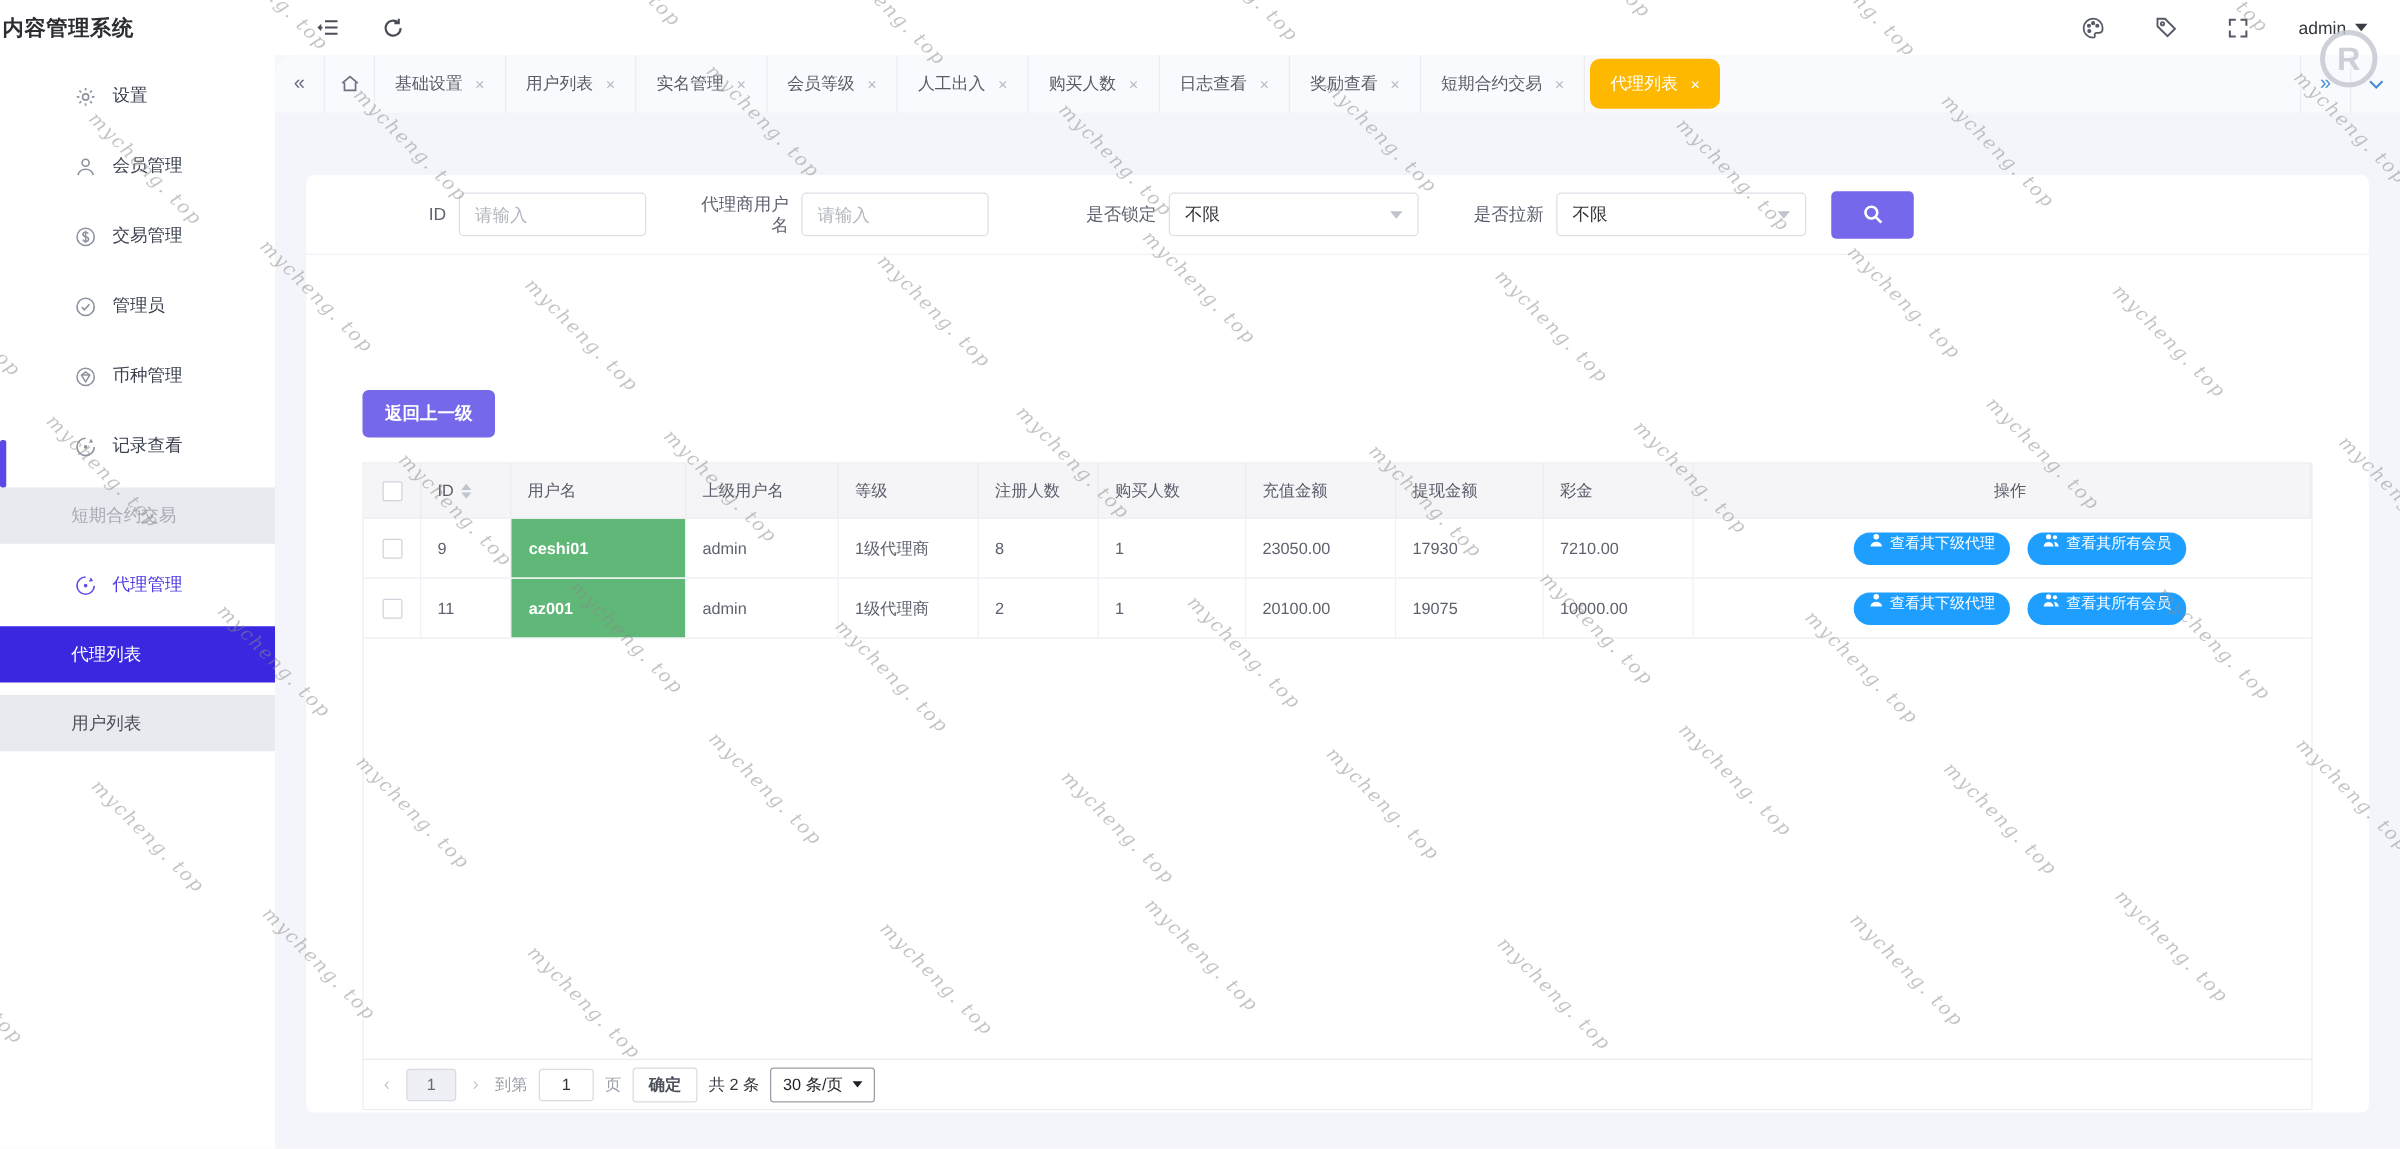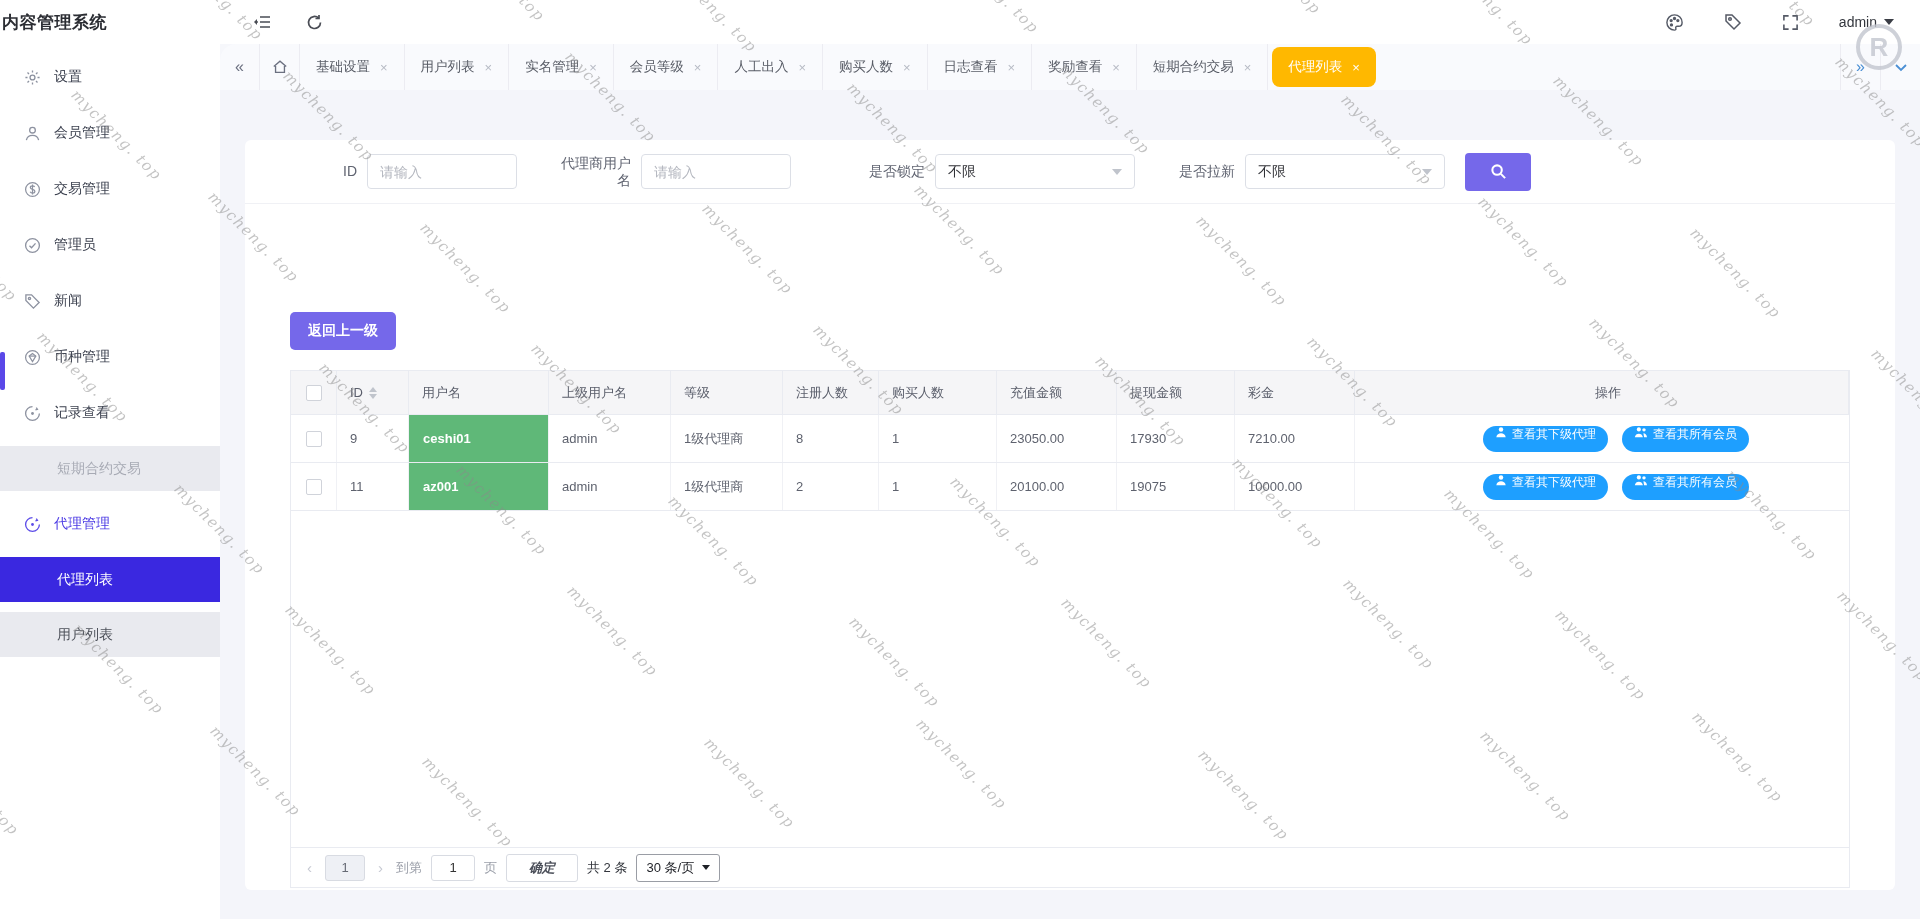--- a/index.html
+++ b/index.html
@@ -14,21 +14,21 @@
   .header { position:absolute; top:0; left:0; width:1920px; height:44px; background:#fff; display:flex; align-items:center; z-index:10; }
   .logo-area { width:220px; padding-left:2px; font-size:17px; font-weight:bold; color:#2b2d33; letter-spacing:.5px; }
   .hd-btn { width:20px; height:20px; margin-left:32px; color:#4a4d55; cursor:pointer; display:flex; align-items:center; justify-content:center; }
   .hd-right { margin-left:auto; display:flex; align-items:center; gap:38px; padding-right:26px; }
   .hd-right .hd-btn { margin-left:0; color:#555a66; }
   .admin-box { display:flex; align-items:center; gap:7px; font-size:14px; color:#33363d; cursor:pointer; }
   .caret-down { width:0; height:0; border-left:5px solid transparent; border-right:5px solid transparent; border-top:6px solid #3a3d45; }
 
   
   .sidebar { position:absolute; top:44px; left:0; width:220px; bottom:0; background:#fff; z-index:5; padding-top:10px; }
-  .menu-item { height:46px; margin-bottom:10px; display:flex; align-items:center; padding-left:24px; gap:13px; font-size:14px; color:#3d4250; cursor:pointer; }
+  .menu-item { height:46px; margin-bottom:10px; display:flex; align-items:center; padding-left:24px; gap:13px; font-size:14px; color:#3d4250; cursor:pointer;margin-left:36px; }
   .menu-item .mi-icon { width:17px; height:17px; color:#8d92a0; flex:0 0 auto; }
   .menu-item.purple { color:#4a39e4; }
   .menu-item.purple .mi-icon { color:#5c4ce8; }
   .sub-item { height:45px; background:#e9eaef; display:flex; align-items:center; padding-left:57px; font-size:14px; color:#4c5059; cursor:pointer; margin-bottom:10px; }
   .sub-item.dim { color:#a7aab4; }
   .sub-item.active { background:#3a28e0; color:#fff; }
   .side-thumb { position:absolute; left:0; top:308px; width:5px; height:38px; background:#5a48e8; border-radius:2px; }
 
   
   .main { position:absolute; top:44px; left:220px; right:0; bottom:0; background:#f4f5fa; border-top-left-radius:16px; overflow:hidden; }
@@ -84,21 +84,21 @@
   .sort-ic .dn { border-top:5px solid #c0c4cc; }
   .user-green { width:100%; height:100%; background:#5fb878; color:#fff; font-weight:bold; font-size:13px; display:flex; align-items:center; padding-left:14px; }
   .act-btn { height:26px; background:#1e9fff; color:#fff; border:none; border-radius:13px; font-size:12px; padding:0 12px; display:flex; align-items:flex-start; gap:5px; cursor:pointer; white-space:nowrap; }
   .t-empty { flex:1; background:#fff; }
 
   
   .pager { height:40px; border-top:1px solid #e9ebf1; background:#fff; display:flex; align-items:center; gap:9px; padding-left:12px; font-size:13px; color:#555963; }
   .pg-arrow { font-size:15px; color:#c6c9d2; cursor:pointer; padding:0 4px; }
   .pg-num { width:40px; height:26px; background:#eef0f5; border:1px solid #d8dbe2; border-radius:3px; display:flex; align-items:center; justify-content:center; color:#666a74; cursor:pointer; }
   .pg-input { width:44px; height:26px; border:1px solid #d8dbe2; border-radius:3px; text-align:center; font-size:13px; color:#333; outline:none; }
-  .pg-btn { height:28px; padding:0 22px; background:#fff; border:1px solid #d8dbe2; border-radius:3px; font-size:13px; color:#4d515b; font-weight:bold; cursor:pointer;font-style:italic; }
+  .pg-btn { height:28px; padding:0 12px; background:#fff; border:1px solid #d8dbe2; border-radius:3px; font-size:13px; color:#4d515b; font-weight:bold; cursor:pointer; }
   .pg-select { height:28px; border:1px solid #9a9da5; border-radius:3px; display:flex; align-items:center; gap:8px; padding:0 9px; color:#1e2026; cursor:pointer; background:#fff; }
   .pg-select .sel-caret { width:0; height:0; border-left:4px solid transparent; border-right:4px solid transparent; border-top:5px solid #1e2026; }
   svg { display:block; }
 </style>
 </head>
 <body>
 
 <div class="header">
   <div class="logo-area">内容管理系统</div>
   <div class="hd-btn">
@@ -171,29 +171,20 @@
     <span>交易管理</span>
   </div>
   <div class="menu-item">
     <span class="mi-icon">
         <svg width="17" height="17" viewBox="0 0 18 18" fill="none" stroke="currentColor" stroke-width="1.4">
           <circle cx="9" cy="9" r="7.3"></circle>
           <path d="M5.8 9.2l2.2 2.2 4.2-4.6"></path>
         </svg>
       </span>
     <span>管理员</span>
-  </div>
-  <div class="menu-item">
-    <span class="mi-icon">
-        <svg width="17" height="17" viewBox="0 0 18 18" fill="none" stroke="currentColor" stroke-width="1.4">
-          <path d="M2 2h6l8 8-6 6-8-8z"></path>
-          <circle cx="5.8" cy="5.8" r="1.2"></circle>
-        </svg>
-      </span>
-    <span>新闻</span>
   </div>
   <div class="menu-item">
     <span class="mi-icon">
         <svg width="17" height="17" viewBox="0 0 18 18" fill="none" stroke="currentColor" stroke-width="1.3">
           <circle cx="9" cy="9" r="7.3"></circle>
           <path d="M5.5 7.5L9 4.8l3.5 2.7L9 13.2z"></path>
           <path d="M5.5 7.5h7"></path>
         </svg>
       </span>
     <span>币种管理</span>

